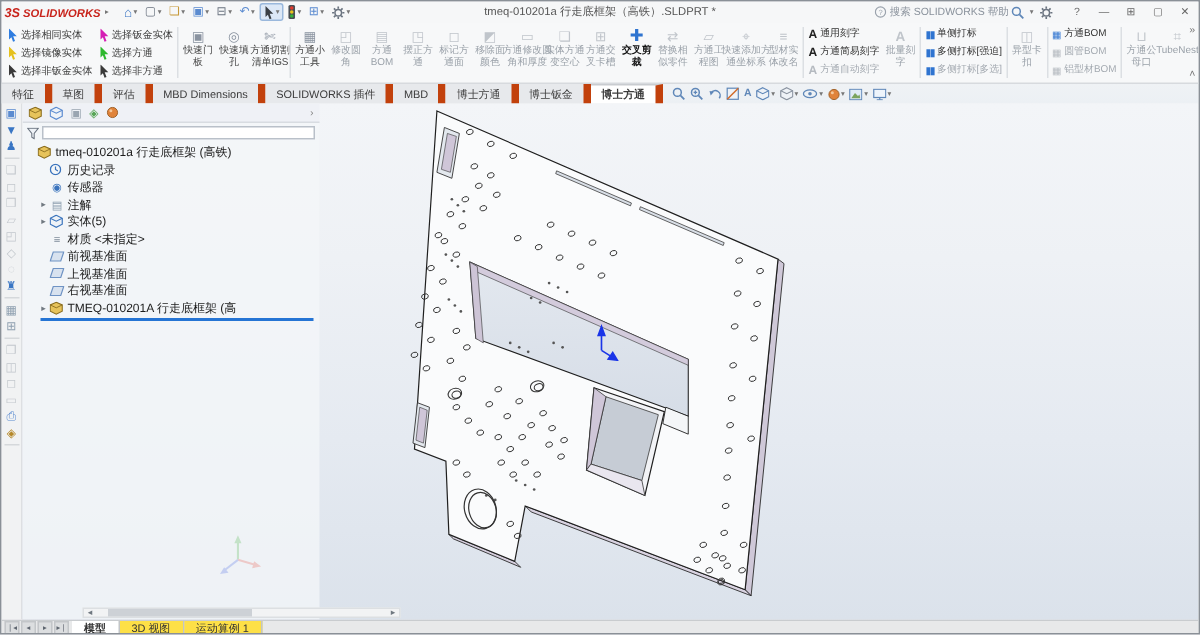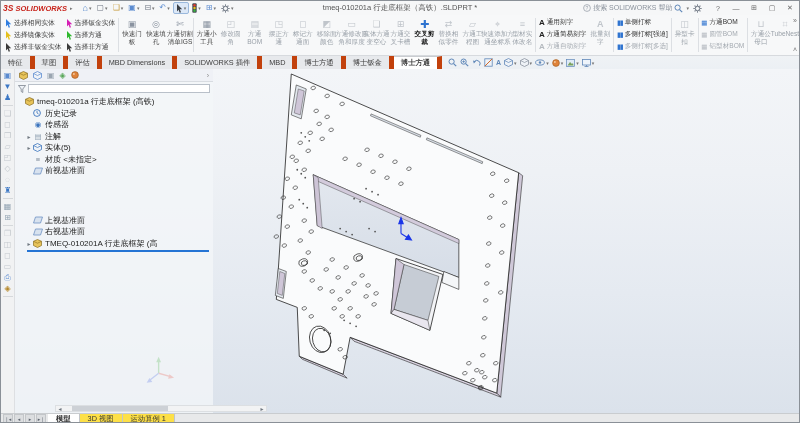--- a/index.html
+++ b/index.html
@@ -781,21 +781,21 @@
           </div>
           <div class="titem" style="padding-left: 8px;">
             <span class="exp"></span>
             <span class="tico">
               <svg class="icon-svg" width="10" height="8" viewBox="0 0 10 8">
                 <polygon points="2.5,1 9.5,1 7.5,7 0.5,7" fill="rgba(140,170,210,0.25)" stroke="#6f93c4" stroke-width="0.8"></polygon>
               </svg>
             </span>
             <span>前视基准面</span>
           </div>
-          <div class="titem" style="padding-left: 8px; margin-top: 38px;">
+          <div class="titem" style="padding-left: 8px;">
             <span class="exp"></span>
             <span class="tico">
               <svg class="icon-svg" width="10" height="8" viewBox="0 0 10 8">
                 <polygon points="2.5,1 9.5,1 7.5,7 0.5,7" fill="rgba(140,170,210,0.25)" stroke="#6f93c4" stroke-width="0.8"></polygon>
               </svg>
             </span>
             <span>上视基准面</span>
           </div>
           <div class="titem" style="padding-left: 8px;">
             <span class="exp"></span>

